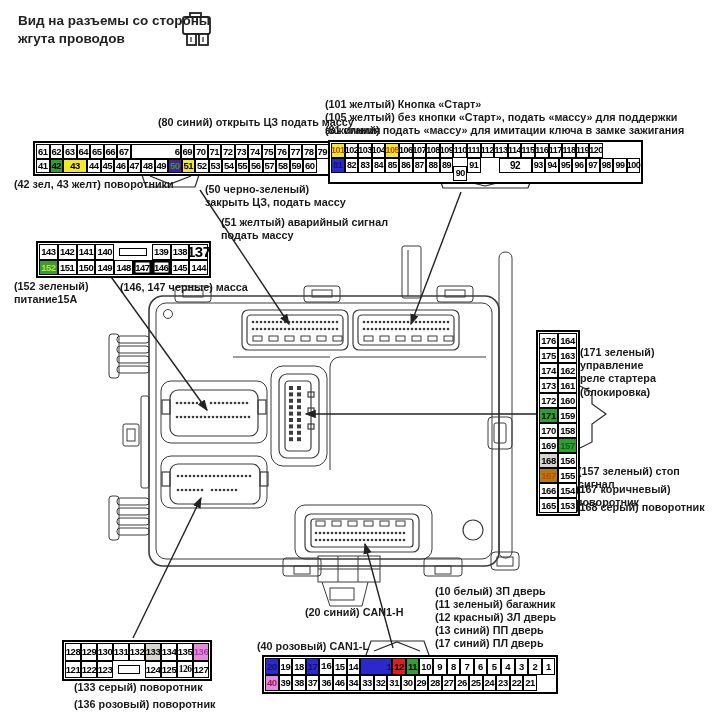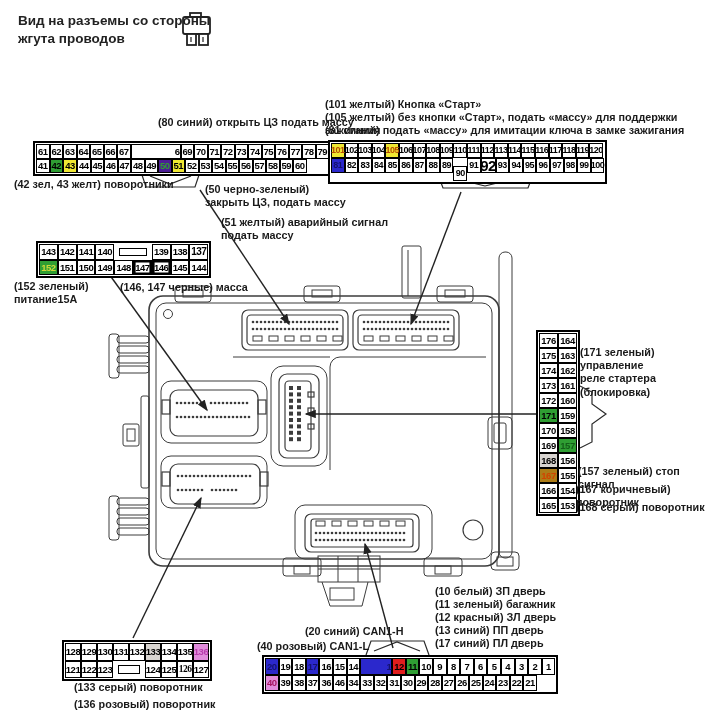--- a/index.html
+++ b/index.html
@@ -408,21 +408,21 @@
         <div class="cell" style="width: 13.5px; height: 14.5px; font-size: 9.5px;">75</div>
         <div class="cell" style="width: 13.5px; height: 14.5px; font-size: 9.5px;">76</div>
         <div class="cell" style="width: 13.5px; height: 14.5px; font-size: 9.5px;">77</div>
         <div class="cell" style="width: 13.5px; height: 14.5px; font-size: 9.5px;">78</div>
         <div class="cell" style="width: 13.5px; height: 14.5px; font-size: 9.5px;">79</div>
         <div class="cell c-blue" style="width: 13.5px; height: 14.5px; font-size: 9.5px; color: rgb(20, 18, 110);">80</div>
       </div>
       <div class="row">
         <div class="cell" style="width: 13.5px; height: 14.5px; font-size: 9.5px;">41</div>
         <div class="cell c-green" style="width: 13.5px; height: 14.5px; font-size: 9.5px;">42</div>
-        <div class="cell c-yellow" style="width: 14px; height: 14.5px; font-size: 9.5px;">43</div>
+        <div class="cell c-yellow" style="width: 24px; height: 14.5px; font-size: 9.5px;">43</div>
         <div class="cell" style="width: 13.5px; height: 14.5px; font-size: 9.5px;">44</div>
         <div class="cell" style="width: 13.5px; height: 14.5px; font-size: 9.5px;">45</div>
         <div class="cell" style="width: 13.5px; height: 14.5px; font-size: 9.5px;">46</div>
         <div class="cell" style="width: 13.5px; height: 14.5px; font-size: 9.5px;">47</div>
         <div class="cell" style="width: 13.5px; height: 14.5px; font-size: 9.5px;">48</div>
         <div class="cell" style="width: 13.5px; height: 14.5px; font-size: 9.5px;">49</div>
         <div class="cell c-black" style="width: 13.5px; height: 14.5px; font-size: 9.5px; color: rgb(47, 158, 51);">50</div>
         <div class="cell c-yellow" style="width: 13.5px; height: 14.5px; font-size: 9.5px;">51</div>
         <div class="cell" style="width: 13.5px; height: 14.5px; font-size: 9.5px;">52</div>
         <div class="cell" style="width: 13.5px; height: 14.5px; font-size: 9.5px;">53</div>
@@ -463,41 +463,41 @@
         <div class="cell" style="width: 13.6px; height: 15px; font-size: 9px;">82</div>
         <div class="cell" style="width: 13.6px; height: 15px; font-size: 9px;">83</div>
         <div class="cell" style="width: 13.6px; height: 15px; font-size: 9px;">84</div>
         <div class="cell" style="width: 13.6px; height: 15px; font-size: 9px;">85</div>
         <div class="cell" style="width: 13.6px; height: 15px; font-size: 9px;">86</div>
         <div class="cell" style="width: 13.6px; height: 15px; font-size: 9px;">87</div>
         <div class="cell" style="width: 13.6px; height: 15px; font-size: 9px;">88</div>
         <div class="cell" style="width: 13.6px; height: 15px; font-size: 9px;">89</div>
         <div class="cell" style="width: 13.6px; height: 15px; font-size: 9px; margin-top: 8px;">90</div>
         <div class="cell" style="width: 13.6px; height: 15px; font-size: 9px;">91</div>
-        <div class="cell" style="width: 15px; height: 15px; font-size: 15px;">92</div>
+        <div class="cell" style="width: 33px; height: 15px; font-size: 10px; margin-left: 18px;">92</div>
         <div class="cell" style="width: 13.6px; height: 15px; font-size: 9px;">93</div>
         <div class="cell" style="width: 13.6px; height: 15px; font-size: 9px;">94</div>
         <div class="cell" style="width: 13.6px; height: 15px; font-size: 9px;">95</div>
         <div class="cell" style="width: 13.6px; height: 15px; font-size: 9px;">96</div>
         <div class="cell" style="width: 13.6px; height: 15px; font-size: 9px;">97</div>
         <div class="cell" style="width: 13.6px; height: 15px; font-size: 9px;">98</div>
         <div class="cell" style="width: 13.6px; height: 15px; font-size: 9px;">99</div>
         <div class="cell" style="width: 13.6px; height: 15px; font-size: 9px;">100</div>
       </div>
     </div>
     <div class="tbl" style="left: 36px; top: 241px;">
       <div class="row">
         <div class="cell" style="width: 18.8px; height: 15.5px; font-size: 9.5px;">143</div>
         <div class="cell" style="width: 18.8px; height: 15.5px; font-size: 9.5px;">142</div>
         <div class="cell" style="width: 18.8px; height: 15.5px; font-size: 9.5px;">141</div>
         <div class="cell" style="width: 18.8px; height: 15.5px; font-size: 9.5px;">140</div>
         <div class="cell blank" style="width: 37.6px; height: 15.5px; font-size: 9.5px;"></div>
         <div class="cell" style="width: 18.8px; height: 15.5px; font-size: 9.5px;">139</div>
         <div class="cell" style="width: 18.8px; height: 15.5px; font-size: 9.5px;">138</div>
-        <div class="cell" style="width: 18.8px; height: 15.5px; font-size: 10px;">137</div>
+        <div class="cell" style="width: 18.8px; height: 15.5px; font-size: 15px;">137</div>
       </div>
       <div class="row">
         <div class="cell c-green" style="width: 18.8px; height: 15.5px; font-size: 9.5px; color: rgb(205, 216, 58);">152</div>
         <div class="cell" style="width: 18.8px; height: 15.5px; font-size: 9.5px;">151</div>
         <div class="cell" style="width: 18.8px; height: 15.5px; font-size: 9.5px;">150</div>
         <div class="cell" style="width: 18.8px; height: 15.5px; font-size: 9.5px;">149</div>
         <div class="cell" style="width: 18.8px; height: 15.5px; font-size: 9.5px;">148</div>
         <div class="cell c-bb" style="width: 18.8px; height: 15.5px; font-size: 9.5px;">147</div>
         <div class="cell c-bb" style="width: 18.8px; height: 15.5px; font-size: 9.5px;">146</div>
         <div class="cell" style="width: 18.8px; height: 15.5px; font-size: 9.5px;">145</div>
@@ -576,21 +576,21 @@
         <div class="cell" style="width: 16px; height: 17.5px; font-size: 9.5px; font-family: Liberation Serif, serif;">126</div>
         <div class="cell" style="width: 16px; height: 17.5px; font-size: 9.5px;">127</div>
       </div>
     </div>
     <div class="tbl" style="left: 262px; top: 655px;">
       <div class="row">
         <div class="cell c-blue" style="width: 13.6px; height: 16.5px; font-size: 9.5px; color: rgb(20, 18, 110);">20</div>
         <div class="cell" style="width: 13.6px; height: 16.5px; font-size: 9.5px;">19</div>
         <div class="cell" style="width: 13.6px; height: 16.5px; font-size: 9.5px;">18</div>
         <div class="cell c-blue" style="width: 13.6px; height: 16.5px; font-size: 9.5px; color: rgb(20, 18, 110);">17</div>
-        <div class="cell" style="width: 13.6px; height: 16.5px; font-size: 9.5px;">16</div>
+        <div class="cell" style="width: 13.6px; height: 16.5px; font-size: 9.5px; font-family: Liberation Mono, monospace;">16</div>
         <div class="cell" style="width: 13.6px; height: 16.5px; font-size: 9.5px;">15</div>
         <div class="cell" style="width: 13.6px; height: 16.5px; font-size: 9.5px;">14</div>
         <div class="cell c-blue" style="width: 13.6px; height: 16.5px; font-size: 9.5px; color: rgb(20, 18, 110); padding-left: 30px;">13</div>
         <div class="cell c-red" style="width: 13.6px; height: 16.5px; font-size: 9.5px;">12</div>
         <div class="cell c-green" style="width: 13.6px; height: 16.5px; font-size: 9.5px;">11</div>
         <div class="cell" style="width: 13.6px; height: 16.5px; font-size: 9.5px;">10</div>
         <div class="cell" style="width: 13.6px; height: 16.5px; font-size: 9.5px;">9</div>
         <div class="cell" style="width: 13.6px; height: 16.5px; font-size: 9.5px;">8</div>
         <div class="cell" style="width: 13.6px; height: 16.5px; font-size: 9.5px;">7</div>
         <div class="cell" style="width: 13.6px; height: 16.5px; font-size: 9.5px;">6</div>
@@ -635,20 +635,20 @@
     <div class="ann" style="left: 14px; top: 280px;">(152 зеленый)
 питание15А</div>
     <div class="ann" style="left: 120px; top: 281px;">(146, 147 черные) масса</div>
     <div class="ann" style="left: 580px; top: 346px;">(171 зеленый) управление
 реле стартера (блокировка)</div>
     <div class="ann" style="left: 578px; top: 465px;">(157 зеленый) стоп сигнал</div>
     <div class="ann" style="left: 576px; top: 483px;">(167 коричневый) поворотник</div>
     <div class="ann" style="left: 576px; top: 501px;">(168 серый) поворотник</div>
     <div class="ann" style="left: 74px; top: 681px;">(133 серый) поворотник</div>
     <div class="ann" style="left: 74px; top: 698px;">(136 розовый) поворотник</div>
-    <div class="ann" style="left: 257px; top: 625px; padding-left: 48px;">(20 синий) CAN1-H</div>
+    <div class="ann" style="left: 257px; top: 606px; padding-left: 48px;">(20 синий) CAN1-H</div>
     <div class="ann" style="left: 257px; top: 640px;">(40 розовый) CAN1-L</div>
     <div class="ann" style="left: 435px; top: 585px;">(10 белый) ЗП дверь</div>
     <div class="ann" style="left: 435px; top: 598px;">(11 зеленый)  багажник</div>
     <div class="ann" style="left: 435px; top: 611px;">(12 красный) ЗЛ дверь</div>
     <div class="ann" style="left: 435px; top: 624px;">(13 синий) ПП дверь</div>
     <div class="ann" style="left: 435px; top: 637px;">(17 синий)  ПЛ дверь</div>
   </div>
 
 </body></html>

